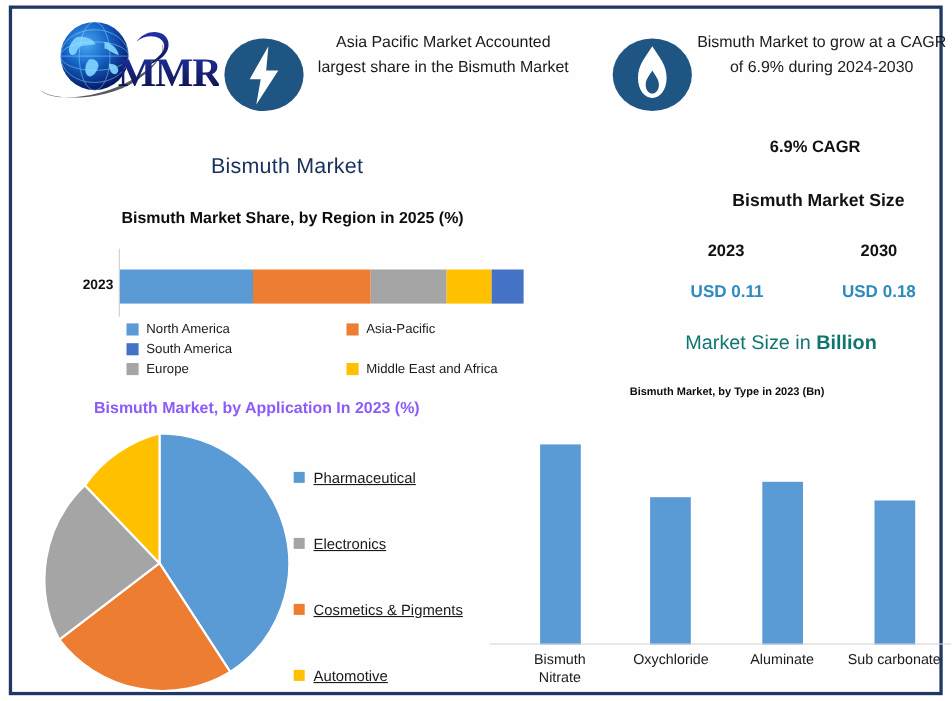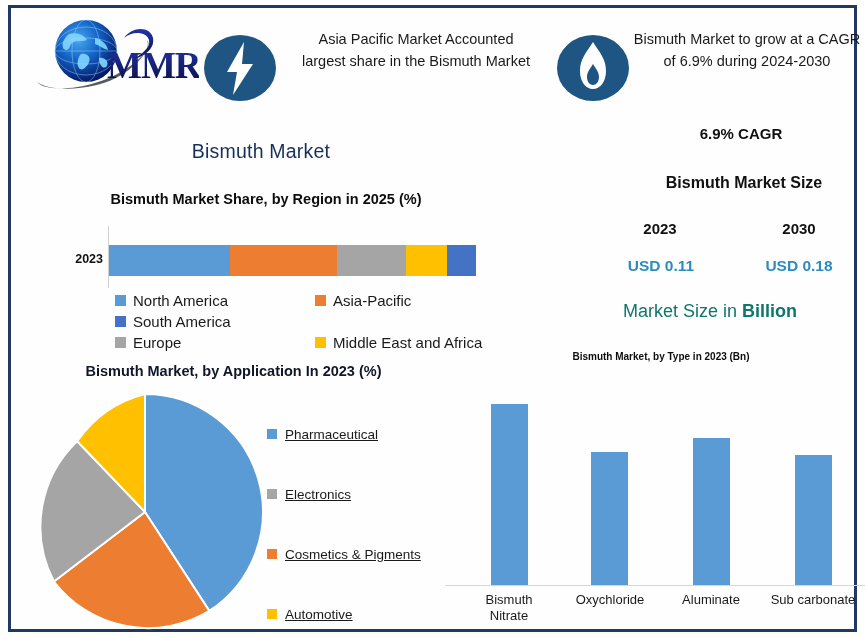--- a/index.html
+++ b/index.html
@@ -49,21 +49,21 @@
   .icon-flame { left: 545px; top: 22px; }
 
   .hdr-text {
     position: absolute;
     font-size: 14.5px;
     line-height: 1.55;
     color: #1a1a1a;
     text-align: center;
     font-family: "Liberation Sans", sans-serif;
   }
-  .hdr-text-1 { left: 272px; top: 20px; width: 240px; margin-left: 13px; }
+  .hdr-text-1 { left: 272px; top: 20px; width: 240px; }
   .hdr-text-2 { left: 622px; top: 20px; width: 228px; }
 
   
   .main-title {
     position: absolute;
     left: 55px;
     top: 132px;
     width: 390px;
     text-align: center;
     font-size: 19.5px;
@@ -108,21 +108,21 @@
     height: 31px;
     display: flex;
   }
   .sb-seg { height: 100%; }
 
   .sb-legend {
     position: absolute;
     left: 104px;
     top: 284px;
     width: 400px;
-    font-size: 15px;
+    font-size: 12px;
     color: #1a1a1a;
   }
   .sb-legend .row {
     display: flex;
     width: 100%;
     margin-bottom: 4px;
   }
   .sb-legend .cell {
     display: flex;
     align-items: center;
@@ -193,21 +193,21 @@
 
   
   .pie-title {
     position: absolute;
     left: 35px;
     top: 353px;
     width: 375px;
     text-align: center;
     font-size: 14.5px;
     font-weight: bold;
-    color: #0f172a;
+    color: #8b5cf6;
     line-height: 1.4;
   }
   .pie {
     position: absolute;
     left: 14px;
     top: 384px;
     width: 240px;
     height: 240px;
   }
   .pie svg { display: block; }

